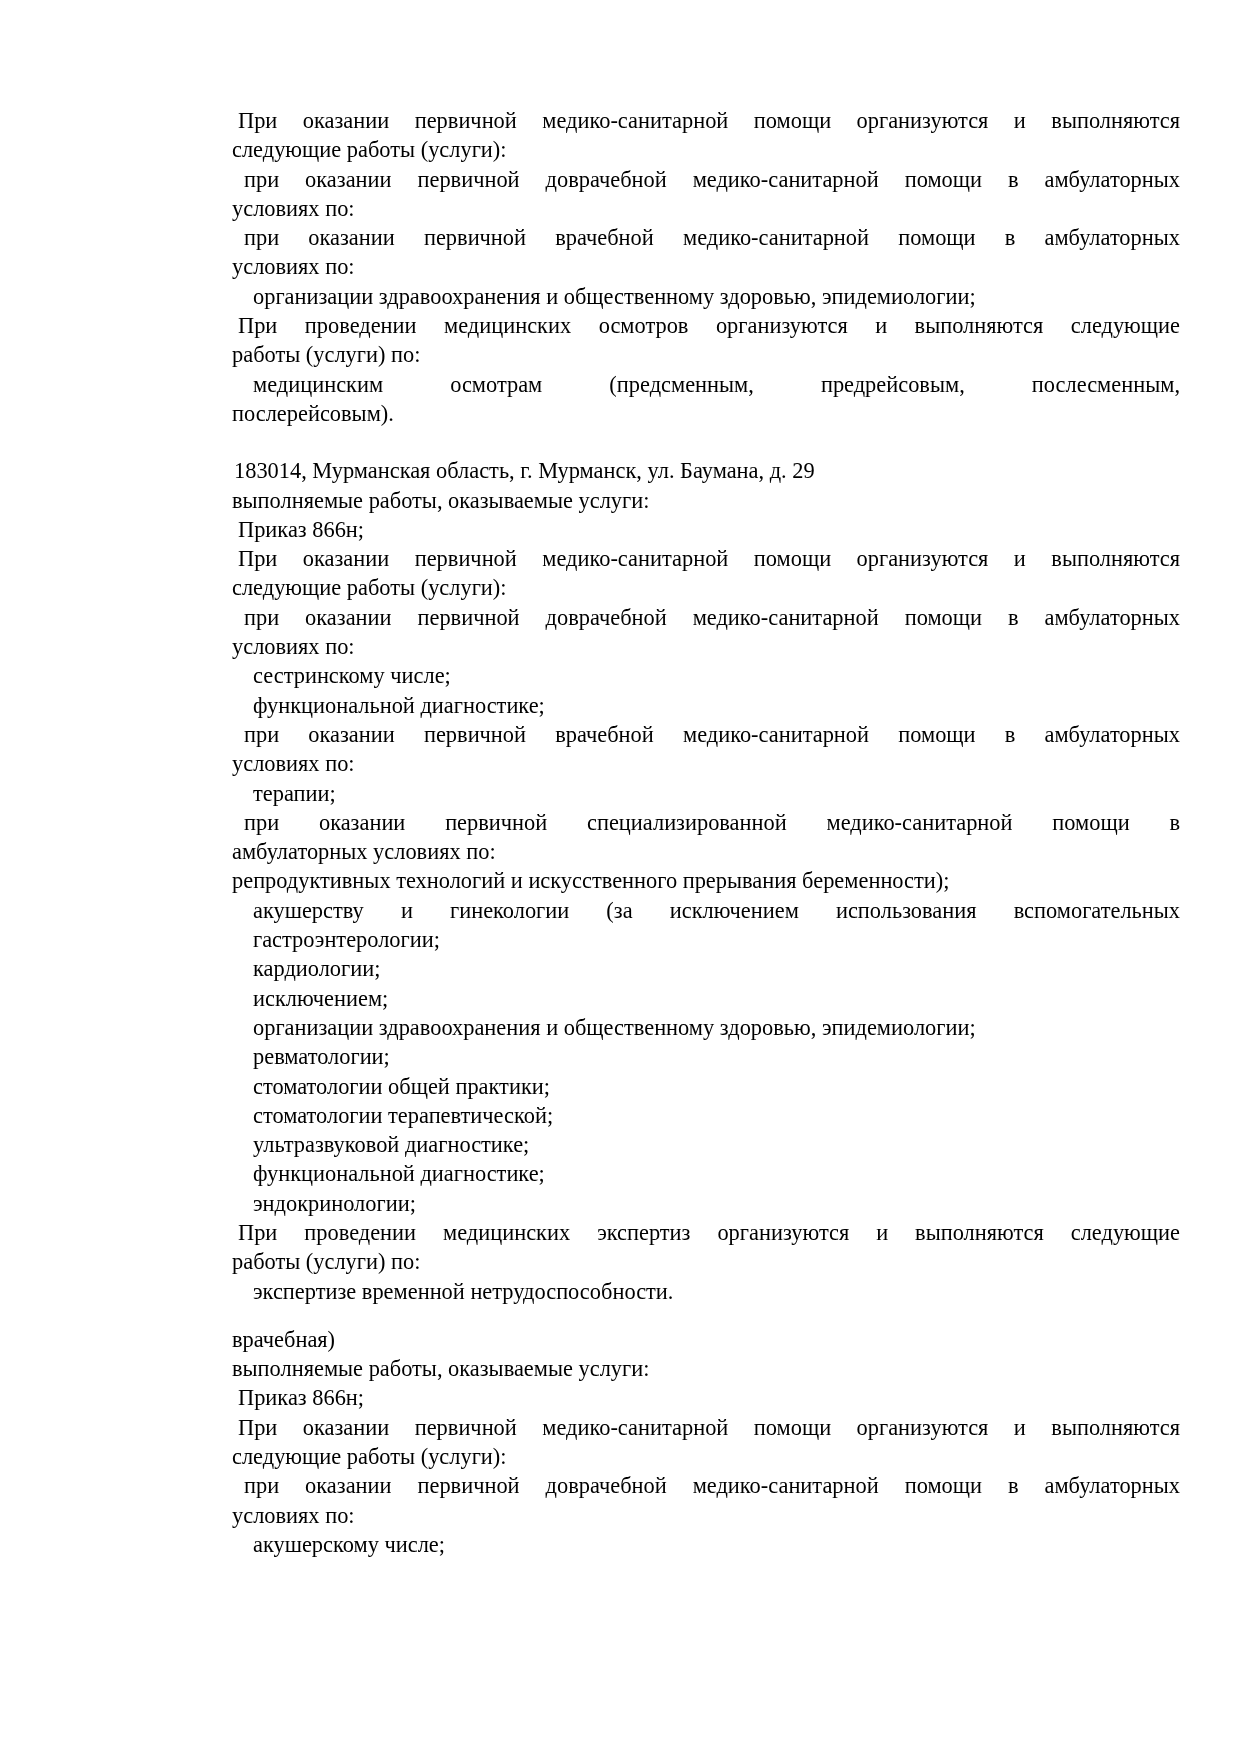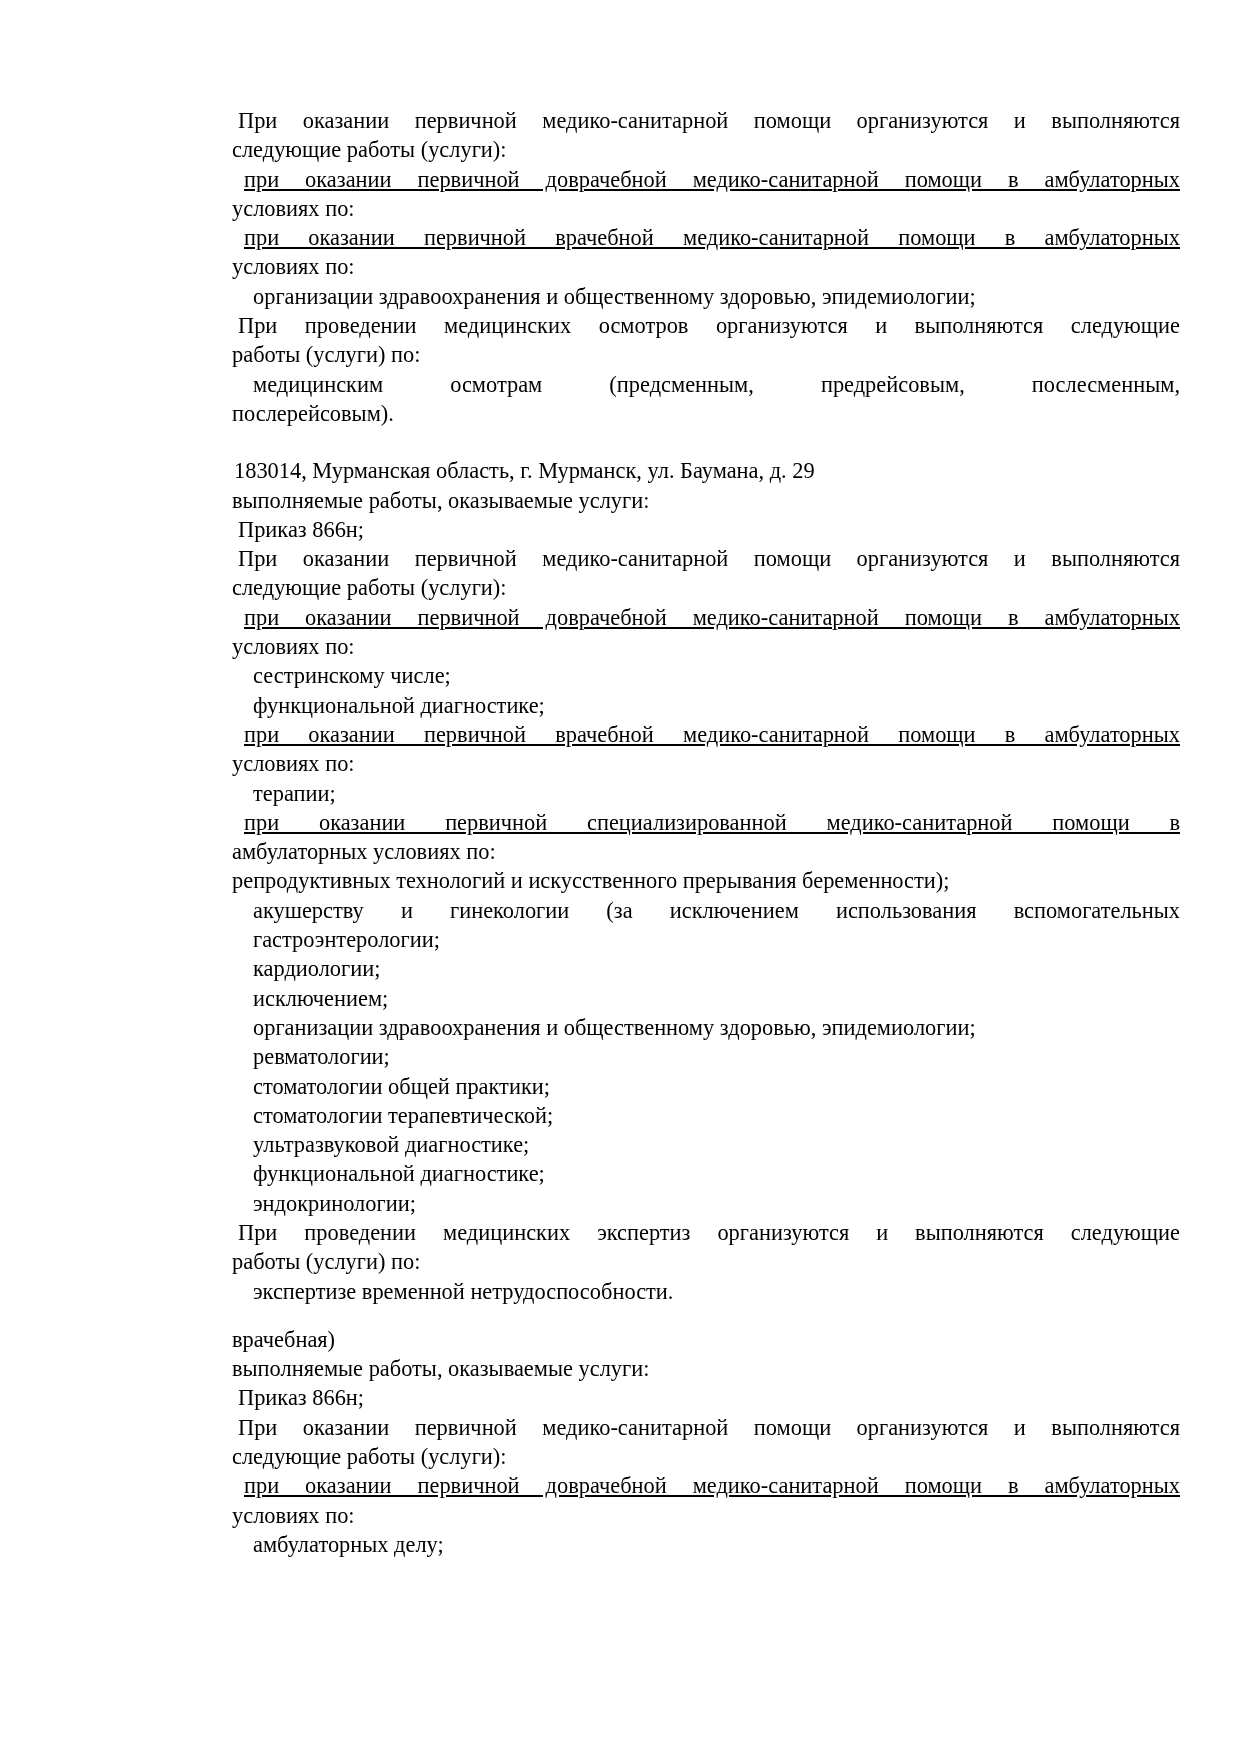--- a/index.html
+++ b/index.html
@@ -28,21 +28,21 @@
     color: #000000;
     -webkit-font-smoothing: antialiased;
   }
   .ln { white-space: normal; }
   
   .jf { text-align: justify; text-align-last: justify; }
   
   .lv-cont { padding-left: 0; }
   .lv-addr { padding-left: 2px; }
   .lv-main { padding-left: 6px; }
-  .lv-sub  { padding-left: 12px; text-decoration: underline; }
+  .lv-sub  { padding-left: 12px; }
   .lv-item { padding-left: 21px; }
   
   .blk2 { margin-top: 28px; }
   .blk3 { margin-top: 19px; }
 </style>
 </head>
 <body>
 
 <div class="page" style="background: rgb(255, 255, 255);">
   <div class="content" id="doc-content" style="color: rgb(0, 0, 0); margin-top: 48px;">
@@ -91,16 +91,16 @@
         <div class="ln lv-item">экспертизе временной нетрудоспособности.</div>
       </div>
       <div class="blk3">
         <div class="ln lv-cont">врачебная)</div>
         <div class="ln lv-cont">выполняемые работы, оказываемые услуги:</div>
         <div class="ln lv-main">Приказ 866н;</div>
         <div class="ln lv-main jf">При оказании первичной медико-санитарной помощи организуются и выполняются</div>
         <div class="ln lv-cont">следующие работы (услуги):</div>
         <div class="ln lv-sub jf">при оказании первичной доврачебной медико-санитарной помощи в амбулаторных</div>
         <div class="ln lv-cont">условиях по:</div>
-        <div class="ln lv-item">амбулаторных делу;</div>
+        <div class="ln lv-item">акушерскому числе;</div>
       </div>
     </div>
 </div>
 
 </body></html>

